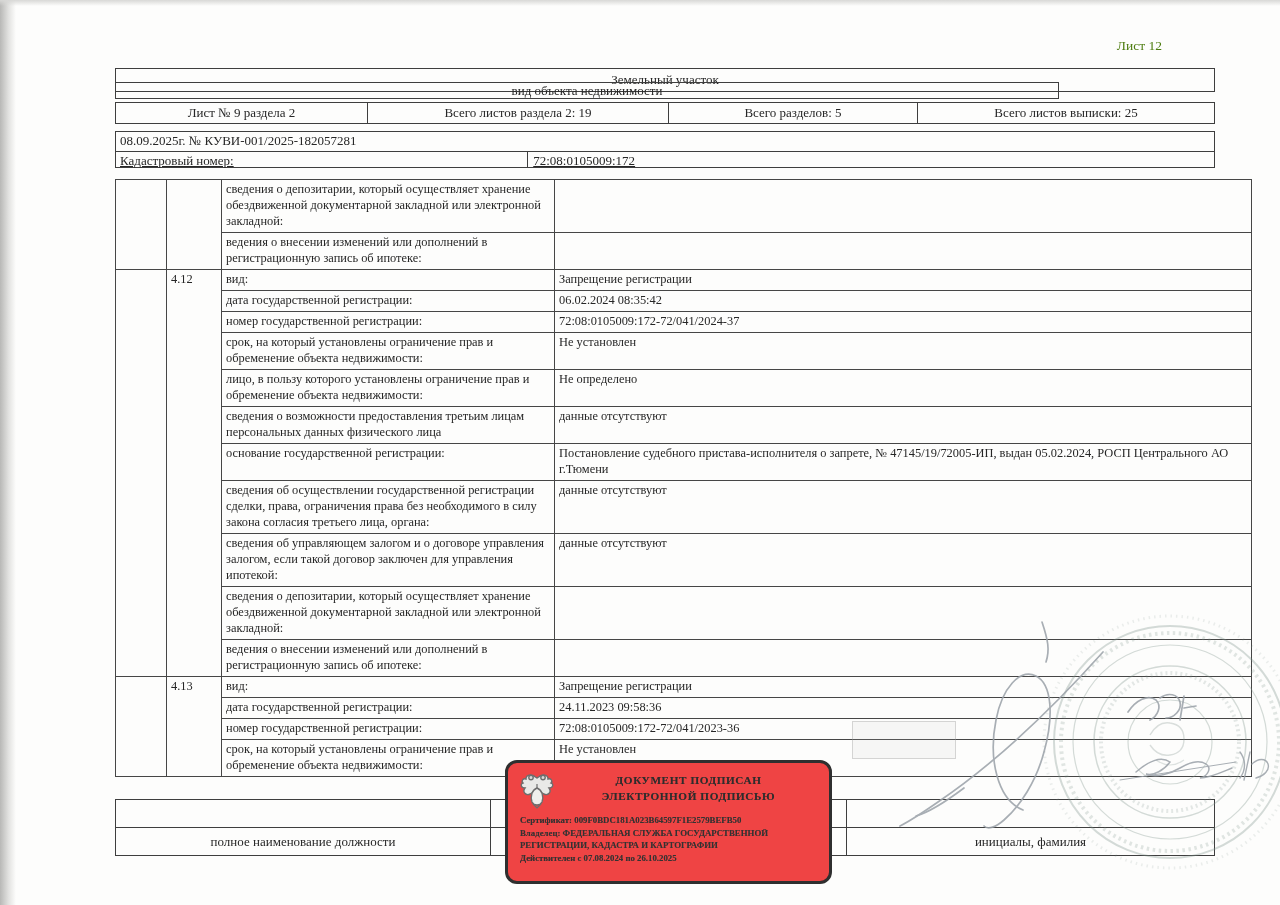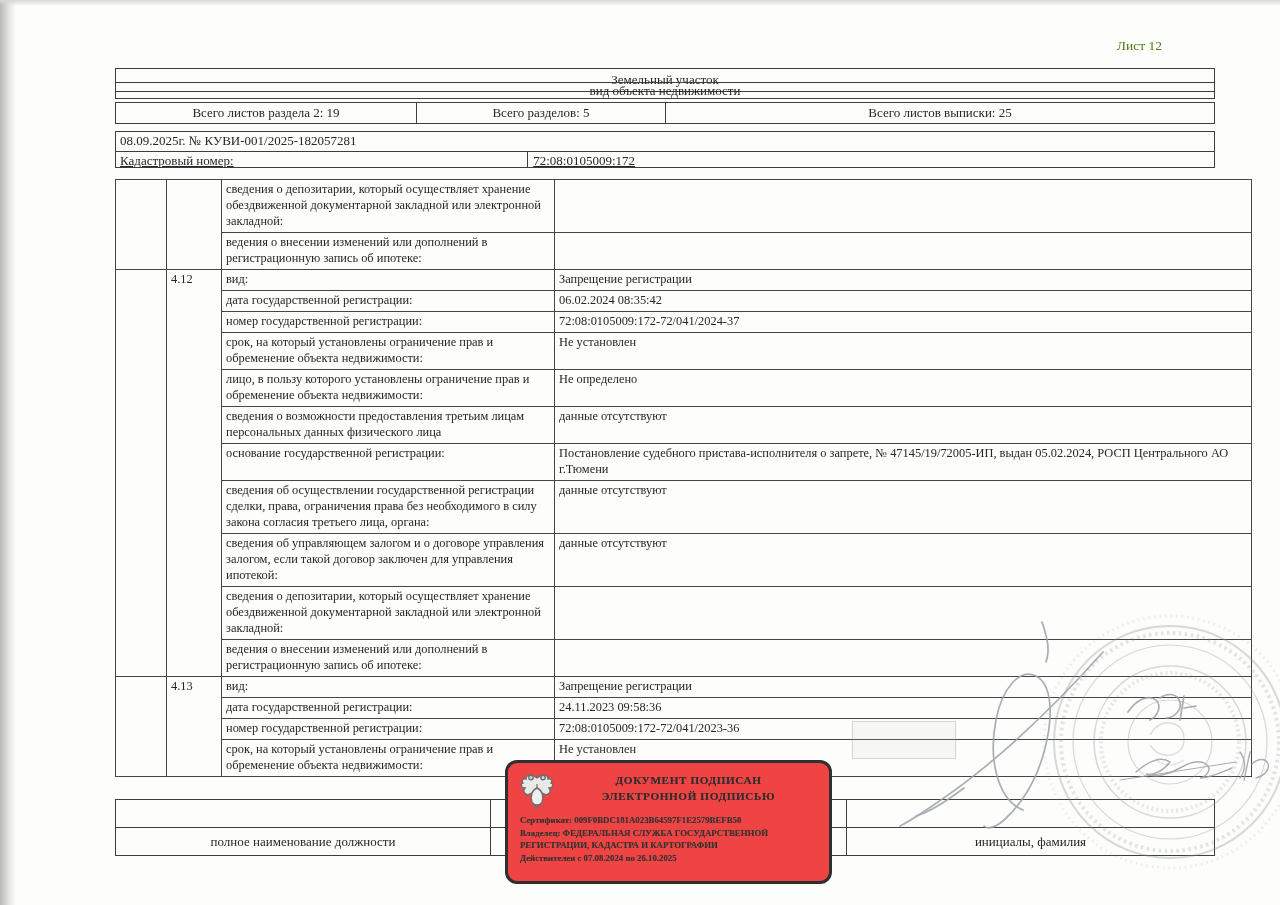--- a/index.html
+++ b/index.html
@@ -72,25 +72,26 @@
 
 <div class="edge-left"></div>
 <div class="edge-top"></div>
 
 <div class="sheet-label">Лист 12</div>
 
 <div class="box centered fs13" style="left:115px;top:68px;width:1100px;height:24px;">
   <span>Земельный участок</span>
 </div>
 
-<div class="box centered fs13" style="left:115px;top:82px;width:1100px;height:17px;border-width:1px;">
+<div class="box centered fs13" style="left:115px;top:82px;width:944px;height:17px;border-width:1px;">
   <span>вид объекта недвижимости</span>
 </div>
 
 <div class="box t2" style="left:115px;top:102px;width:1100px;height:22px;">
+  <div class="t2cell" style="width:252px;">Лист № 9 раздела 2</div>
   <div class="t2cell" style="width:301px;">Всего листов раздела 2: 19</div>
   <div class="t2cell" style="width:249px;">Всего разделов: 5</div>
   <div class="t2cell" style="flex:1;">Всего листов выписки: 25</div>
 </div>
 
 <div class="box" style="left:115px;top:131px;width:1100px;height:37px;border-width:1px 1.5px 1.5px 1.5px;">
   <div class="t3row" style="height:19px;">
     <div class="t3full">08.09.2025г. № КУВИ-001/2025-182057281</div>
   </div>
   <div class="t3row" style="height:17px;">

